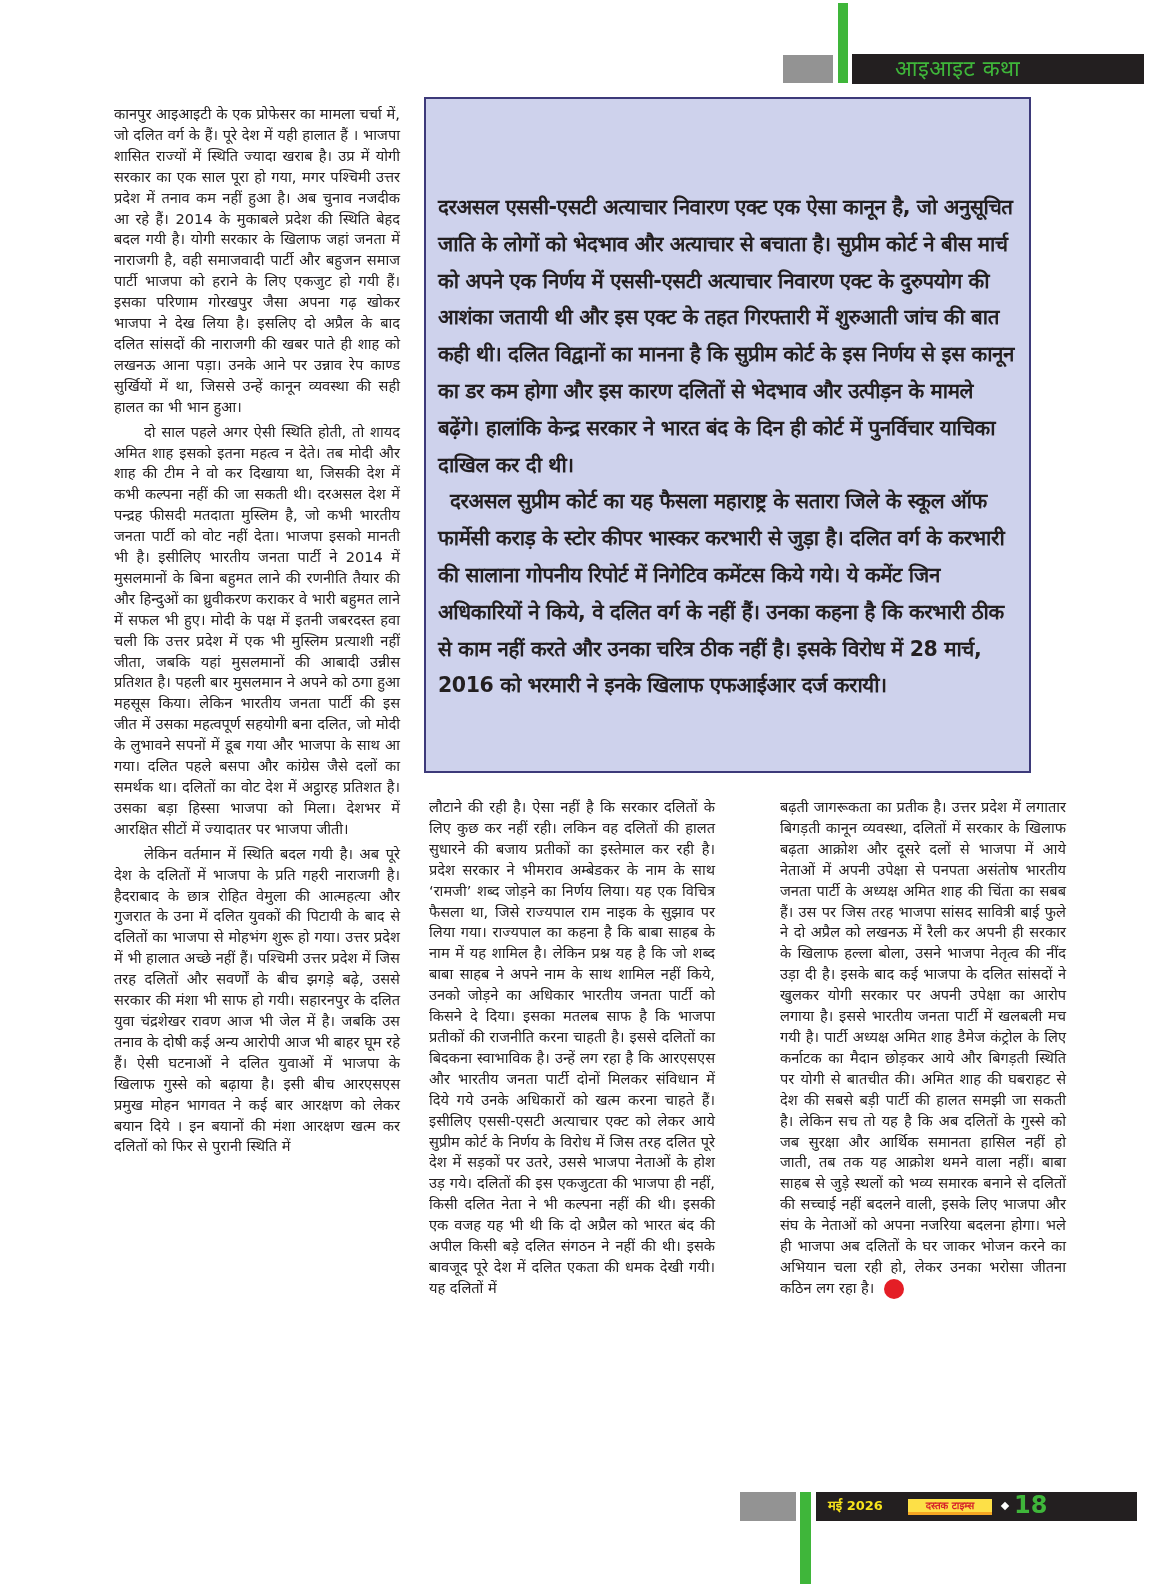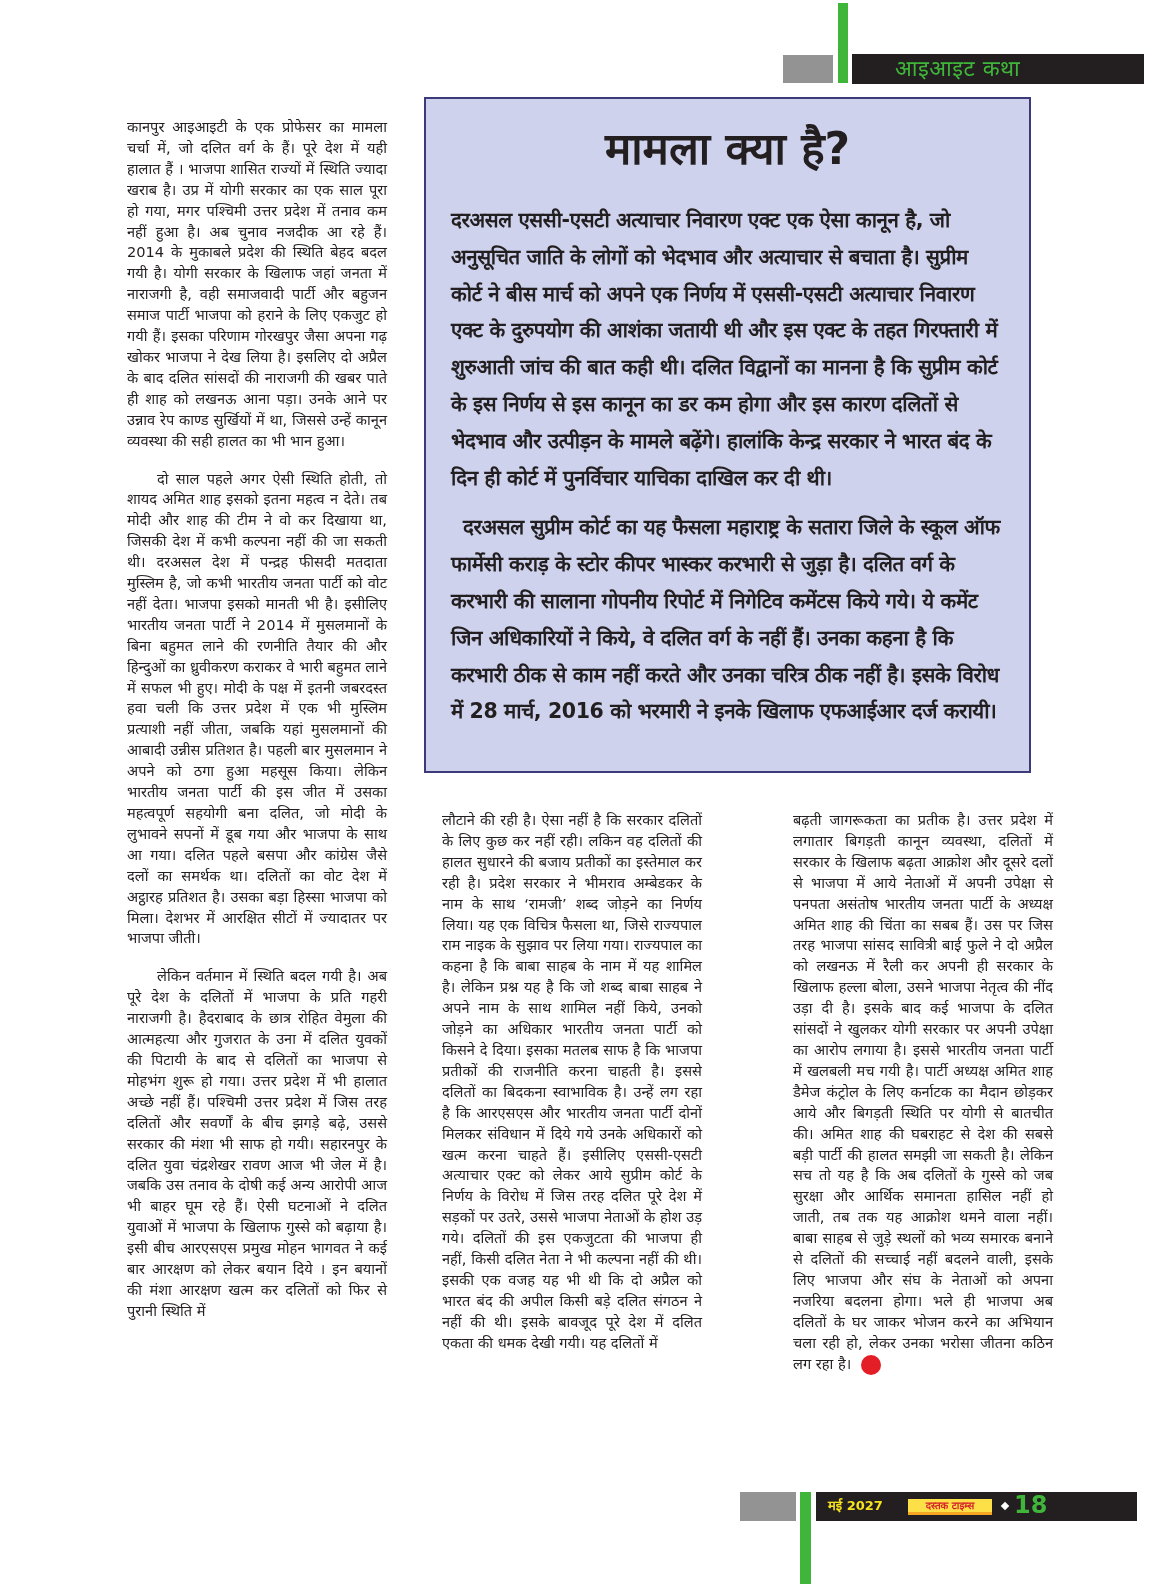--- a/index.html
+++ b/index.html
@@ -9,36 +9,36 @@
   
   .hdr-gray { position: absolute; left: 783px; top: 55px; width: 50px; height: 28px; background: #939393; }
   .hdr-green { position: absolute; left: 838px; top: 3px; width: 10px; height: 80px; background: #3fb63a; }
   .hdr-black { position: absolute; left: 852px; top: 54px; width: 292px; height: 30px; background: #231f20; }
   .hdr-title { position: absolute; left: 895px; top: 55px; font-size: 22px; color: #3fb63a;
                font-family: "DejaVu Sans", sans-serif; line-height: 28px; letter-spacing: 0.5px; }
 
   
   .col { position: absolute; font-size: 14.6px; line-height: 20.9px; text-align: justify;
          font-family: "DejaVu Sans", sans-serif; color: #231f20; }
-  .col p { margin: 17px; }
+  .col p { margin: 4px; }
   .col p.indent { text-indent: 30px; }
   .col1 { left: 110px; top: 100px; width: 294px; }
   .col2 { left: 425px; top: 793px; width: 294px; }
   .col3 { left: 776px; top: 793px; width: 294px; }
 
   
   .box { position: absolute; left: 424px; top: 97px; width: 607px; height: 676px;
          background: #ced2ec; border: 2px solid #3d3a7a; box-sizing: border-box; }
   .box-title { position: absolute; left: 0; right: 0; top: 18px; text-align: center;
                font-size: 44px; font-weight: bold; color: #231f20;
                font-family: "DejaVu Sans", sans-serif; }
   .box-body { position: absolute; left: 12px; right: 12px; top: 90px;
               font-size: 20.5px; line-height: 36.8px; font-weight: bold; color: #231f20;
               font-family: "DejaVu Sans", sans-serif; letter-spacing: -0.4px; }
-  .box-body p { margin: 13px; }
+  .box-body p { margin: 0; }
   .box-body p.indent { text-indent: 12px; }
 
   .end-dot { display: inline-block; width: 20px; height: 20px; border-radius: 50%;
              background: #e41e26; vertical-align: middle; margin-left: 10px; }
 
   
   .ftr-gray { position: absolute; left: 740px; top: 1492px; width: 56px; height: 29px; background: #939393; }
   .ftr-green { position: absolute; left: 800px; top: 1492px; width: 11px; height: 92px; background: #3fb63a; }
   .ftr-black { position: absolute; left: 816px; top: 1492px; width: 321px; height: 29px; background: #231f20; }
   .ftr-date { position: absolute; left: 828px; top: 1494px; font-size: 13px; font-weight: bold;
@@ -60,34 +60,33 @@
 <div class="hdr-black"></div>
 <div class="hdr-title">आइआइट कथा</div>
 
 <div class="col col1">
   <p>कानपुर आइआइटी के एक प्रोफेसर का मामला चर्चा में, जो दलित वर्ग के हैं। पूरे देश में यही हालात हैं । भाजपा शासित राज्यों में स्थिति ज्यादा खराब है। उप्र में योगी सरकार का एक साल पूरा हो गया, मगर पश्चिमी उत्तर प्रदेश में तनाव कम नहीं हुआ है। अब चुनाव नजदीक आ रहे हैं। 2014 के मुकाबले प्रदेश की स्थिति बेहद बदल गयी है। योगी सरकार के खिलाफ जहां जनता में नाराजगी है, वही समाजवादी पार्टी और बहुजन समाज पार्टी भाजपा को हराने के लिए एकजुट हो गयी हैं। इसका परिणाम गोरखपुर जैसा अपना गढ़ खोकर भाजपा ने देख लिया है। इसलिए दो अप्रैल के बाद दलित सांसदों की नाराजगी की खबर पाते ही शाह को लखनऊ आना पड़ा। उनके आने पर उन्नाव रेप काण्ड सुर्खियों में था, जिससे उन्हें कानून व्यवस्था की सही हालत का भी भान हुआ।</p>
   <p class="indent">दो साल पहले अगर ऐसी स्थिति होती, तो शायद अमित शाह इसको इतना महत्व न देते। तब मोदी और शाह की टीम ने वो कर दिखाया था, जिसकी देश में कभी कल्पना नहीं की जा सकती थी। दरअसल देश में पन्द्रह फीसदी मतदाता मुस्लिम है, जो कभी भारतीय जनता पार्टी को वोट नहीं देता। भाजपा इसको मानती भी है। इसीलिए भारतीय जनता पार्टी ने 2014 में मुसलमानों के बिना बहुमत लाने की रणनीति तैयार की और हिन्दुओं का ध्रुवीकरण कराकर वे भारी बहुमत लाने में सफल भी हुए। मोदी के पक्ष में इतनी जबरदस्त हवा चली कि उत्तर प्रदेश में एक भी मुस्लिम प्रत्याशी नहीं जीता, जबकि यहां मुसलमानों की आबादी उन्नीस प्रतिशत है। पहली बार मुसलमान ने अपने को ठगा हुआ महसूस किया। लेकिन भारतीय जनता पार्टी की इस जीत में उसका महत्वपूर्ण सहयोगी बना दलित, जो मोदी के लुभावने सपनों में डूब गया और भाजपा के साथ आ गया। दलित पहले बसपा और कांग्रेस जैसे दलों का समर्थक था। दलितों का वोट देश में अट्ठारह प्रतिशत है। उसका बड़ा हिस्सा भाजपा को मिला। देशभर में आरक्षित सीटों में ज्यादातर पर भाजपा जीती।</p>
   <p class="indent">लेकिन वर्तमान में स्थिति बदल गयी है। अब पूरे देश के दलितों में भाजपा के प्रति गहरी नाराजगी है। हैदराबाद के छात्र रोहित वेमुला की आत्महत्या और गुजरात के उना में दलित युवकों की पिटायी के बाद से दलितों का भाजपा से मोहभंग शुरू हो गया। उत्तर प्रदेश में भी हालात अच्छे नहीं हैं। पश्चिमी उत्तर प्रदेश में जिस तरह दलितों और सवर्णों के बीच झगड़े बढ़े, उससे सरकार की मंशा भी साफ हो गयी। सहारनपुर के दलित युवा चंद्रशेखर रावण आज भी जेल में है। जबकि उस तनाव के दोषी कई अन्य आरोपी आज भी बाहर घूम रहे हैं। ऐसी घटनाओं ने दलित युवाओं में भाजपा के खिलाफ गुस्से को बढ़ाया है। इसी बीच आरएसएस प्रमुख मोहन भागवत ने कई बार आरक्षण को लेकर बयान दिये । इन बयानों की मंशा आरक्षण खत्म कर दलितों को फिर से पुरानी स्थिति में</p>
 </div>
 
 <div class="box">
-  <div class="box-title">मामला क्या है?</div>
   <div class="box-body">
     <p>दरअसल एससी-एसटी अत्याचार निवारण एक्ट एक ऐसा कानून है, जो अनुसूचित जाति के लोगों को भेदभाव और अत्याचार से बचाता है। सुप्रीम कोर्ट ने बीस मार्च को अपने एक निर्णय में एससी-एसटी अत्याचार निवारण एक्ट के दुरुपयोग की आशंका जतायी थी और इस एक्ट के तहत गिरफ्तारी में शुरुआती जांच की बात कही थी। दलित विद्वानों का मानना है कि सुप्रीम कोर्ट के इस निर्णय से इस कानून का डर कम होगा और इस कारण दलितों से भेदभाव और उत्पीड़न के मामले बढ़ेंगे। हालांकि केन्द्र सरकार ने भारत बंद के दिन ही कोर्ट में पुनर्विचार याचिका दाखिल कर दी थी।</p>
     <p class="indent">दरअसल सुप्रीम कोर्ट का यह फैसला महाराष्ट्र के सतारा जिले के स्कूल ऑफ फार्मेसी कराड़ के स्टोर कीपर भास्कर करभारी से जुड़ा है। दलित वर्ग के करभारी की सालाना गोपनीय रिपोर्ट में निगेटिव कमेंटस किये गये। ये कमेंट जिन अधिकारियों ने किये, वे दलित वर्ग के नहीं हैं। उनका कहना है कि करभारी ठीक से काम नहीं करते और उनका चरित्र ठीक नहीं है। इसके विरोध में 28 मार्च, 2016 को भरमारी ने इनके खिलाफ एफआईआर दर्ज करायी।</p>
   </div>
 </div>
 
 <div class="col col2">
   <p>लौटाने की रही है। ऐसा नहीं है कि सरकार दलितों के लिए कुछ कर नहीं रही। लकिन वह दलितों की हालत सुधारने की बजाय प्रतीकों का इस्तेमाल कर रही है। प्रदेश सरकार ने भीमराव अम्बेडकर के नाम के साथ ‘रामजी’ शब्द जोड़ने का निर्णय लिया। यह एक विचित्र फैसला था, जिसे राज्यपाल राम नाइक के सुझाव पर लिया गया। राज्यपाल का कहना है कि बाबा साहब के नाम में यह शामिल है। लेकिन प्रश्न यह है कि जो शब्द बाबा साहब ने अपने नाम के साथ शामिल नहीं किये, उनको जोड़ने का अधिकार भारतीय जनता पार्टी को किसने दे दिया। इसका मतलब साफ है कि भाजपा प्रतीकों की राजनीति करना चाहती है। इससे दलितों का बिदकना स्वाभाविक है। उन्हें लग रहा है कि आरएसएस और भारतीय जनता पार्टी दोनों मिलकर संविधान में दिये गये उनके अधिकारों को खत्म करना चाहते हैं। इसीलिए एससी-एसटी अत्याचार एक्ट को लेकर आये सुप्रीम कोर्ट के निर्णय के विरोध में जिस तरह दलित पूरे देश में सड़कों पर उतरे, उससे भाजपा नेताओं के होश उड़ गये। दलितों की इस एकजुटता की भाजपा ही नहीं, किसी दलित नेता ने भी कल्पना नहीं की थी। इसकी एक वजह यह भी थी कि दो अप्रैल को भारत बंद की अपील किसी बड़े दलित संगठन ने नहीं की थी। इसके बावजूद पूरे देश में दलित एकता की धमक देखी गयी। यह दलितों में</p>
 </div>
 
 <div class="col col3">
   <p><span>बढ़ती जागरूकता का प्रतीक है। उत्तर प्रदेश में लगातार बिगड़ती कानून व्यवस्था, दलितों में सरकार के खिलाफ बढ़ता आक्रोश और दूसरे दलों से भाजपा में आये नेताओं में अपनी उपेक्षा से पनपता असंतोष भारतीय जनता पार्टी के अध्यक्ष अमित शाह की चिंता का सबब हैं। उस पर जिस तरह भाजपा सांसद सावित्री बाई फुले ने दो अप्रैल को लखनऊ में रैली कर अपनी ही सरकार के खिलाफ हल्ला बोला, उसने भाजपा नेतृत्व की नींद उड़ा दी है। इसके बाद कई भाजपा के दलित सांसदों ने खुलकर योगी सरकार पर अपनी उपेक्षा का आरोप लगाया है। इससे भारतीय जनता पार्टी में खलबली मच गयी है। पार्टी अध्यक्ष अमित शाह डैमेज कंट्रोल के लिए कर्नाटक का मैदान छोड़कर आये और बिगड़ती स्थिति पर योगी से बातचीत की। अमित शाह की घबराहट से देश की सबसे बड़ी पार्टी की हालत समझी जा सकती है। लेकिन सच तो यह है कि अब दलितों के गुस्से को जब सुरक्षा और आर्थिक समानता हासिल नहीं हो जाती, तब तक यह आक्रोश थमने वाला नहीं। बाबा साहब से जुड़े स्थलों को भव्य समारक बनाने से दलितों की सच्चाई नहीं बदलने वाली, इसके लिए भाजपा और संघ के नेताओं को अपना नजरिया बदलना होगा। भले ही भाजपा अब दलितों के घर जाकर भोजन करने का अभियान चला रही हो, लेकर उनका भरोसा जीतना कठिन लग रहा है।</span><span class="end-dot"></span></p>
 </div>
 
 <div class="ftr-gray"></div>
 <div class="ftr-green"></div>
 <div class="ftr-black"></div>
-<div class="ftr-date">मई 2027</div>
+<div class="ftr-date">मई 2026</div>
 <div class="ftr-logo">दस्तक टाइम्स</div>
 <div class="ftr-dot"></div>
 <div class="ftr-page">18</div>
 
 </body></html>

